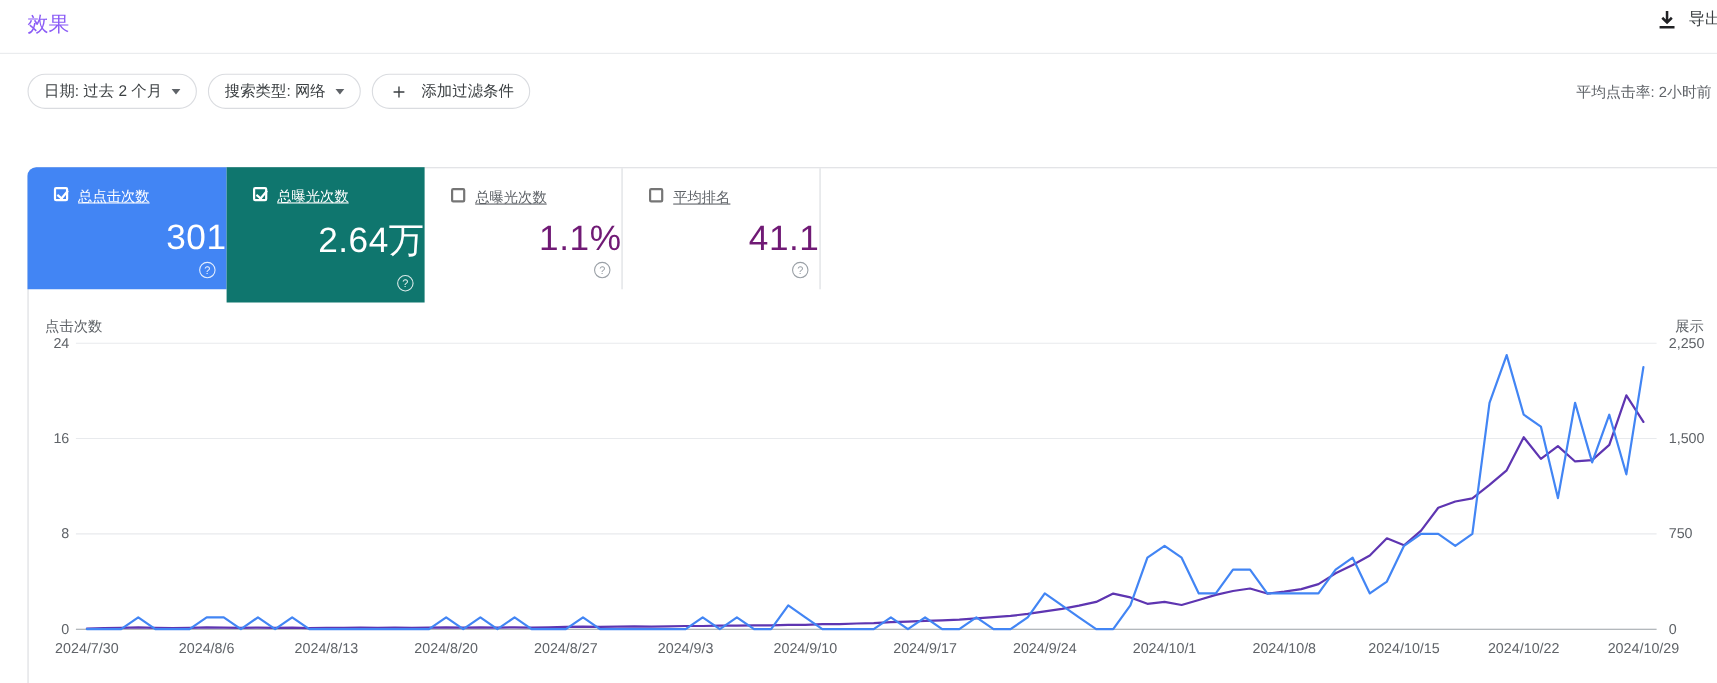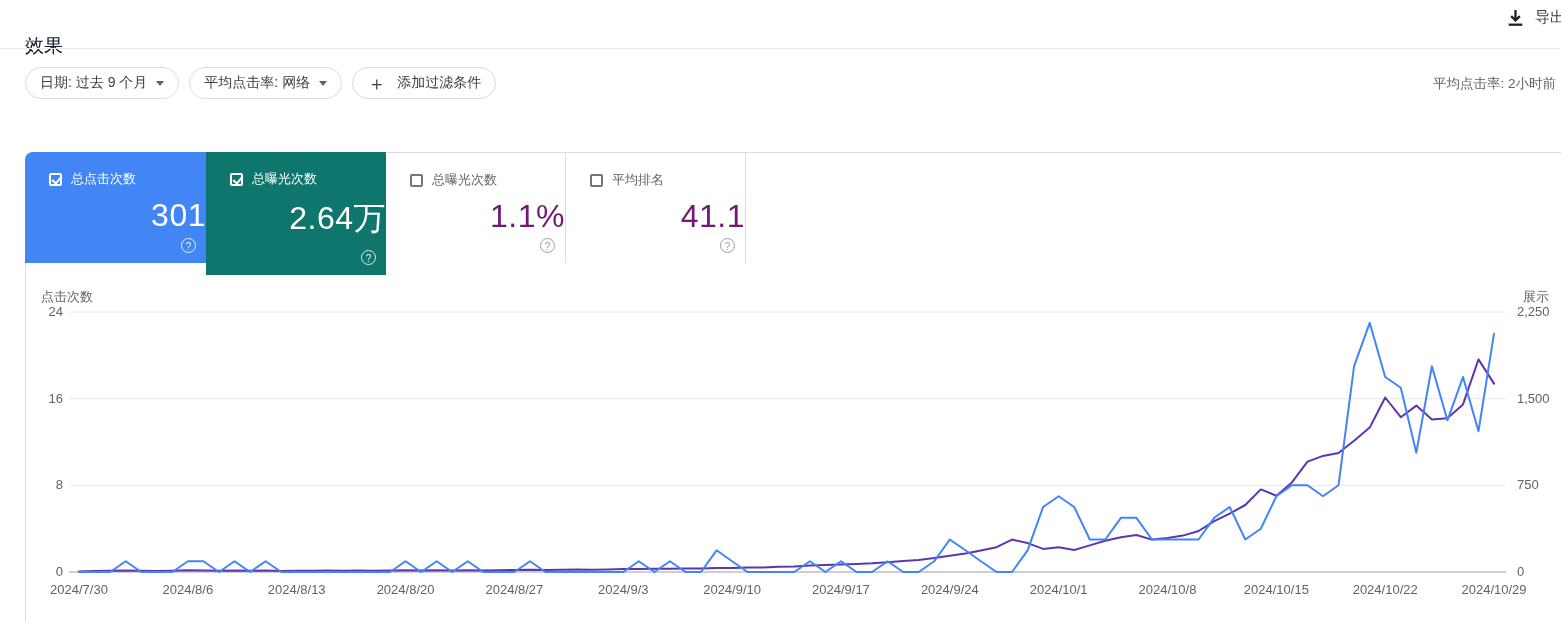--- a/index.html
+++ b/index.html
@@ -1,21 +1,21 @@
 <!DOCTYPE html>
 <html><head>
 <meta charset="utf-8">
 <style>
   * { margin:0; padding:0; box-sizing:border-box; }
   html,body { width:1561px; height:621px; overflow:hidden; background:#fff;
     font-family:"Liberation Sans","DejaVu Sans",sans-serif; color:#202124; }
   body { position:relative; }
 
   
-  .page-title { position:absolute; left:25px; top:9px; font-size:19px; font-weight:400; color:#0f172a;margin-top:24px; }
+  .page-title { position:absolute; left:25px; top:9px; font-size:19px; font-weight:400; color:#8b5cf6; }
   .export-btn { position:absolute; left:1506px; top:8px; display:flex; align-items:center; gap:10px;
     font-size:15px; color:#3c4043; cursor:pointer; white-space:nowrap; }
   .export-btn svg { display:block; }
   .header-divider { position:absolute; left:0; top:48px; width:1561px; height:1px; background:#e8eaed; }
 
   
   .filter-row { position:absolute; left:25px; top:67px; display:flex; gap:10px; }
   .chip { display:inline-flex; align-items:center; gap:9px; height:32px; padding:0 14px;
     border:1px solid #dadce0; border-radius:16px; font-size:14px; color:#3c4043; background:#fff; cursor:pointer; white-space:nowrap; }
   .caret { width:0; height:0; border-left:4.5px solid transparent; border-right:4.5px solid transparent;
@@ -26,21 +26,21 @@
   
   .panel { position:absolute; left:25px; top:152px; width:1540px; height:470px;
     background:#fff; border:1px solid #dadce0; border-radius:8px 0 0 0; }
 
   
   .cards { display:flex; height:110px; }
   .card { width:180px; height:110px; position:relative; padding:18px 0 0 24px; cursor:pointer; }
   .card.blue { background:#4285f4; color:#fff; border-radius:8px 0 0 0; margin:-1px 0 0 -1px; width:181px; height:111px; }
   .card.purple { background:#0f766e; color:#fff; margin-top:-1px; height:123px; }
   .card.plain { color:#5f6368; border-right:1px solid #dadce0; }
-  .card-top { display:flex; align-items:center; gap:9px; font-size:13px; }
+  .card-top { display:flex; align-items:flex-start; gap:9px; font-size:13px;text-decoration:underline; }
   .cb { width:13px; height:13px; border:2px solid #fff; border-radius:2px; position:relative; flex:0 0 auto; }
   .card.plain .cb { border-color:#757575; }
   .cb.checked::after { content:""; position:absolute; left:2.5px; top:-1px; width:4px; height:8px;
     border-right:2px solid #fff; border-bottom:2px solid #fff; transform:rotate(40deg); }
   .card-value { margin-top:9px; font-size:32px; letter-spacing:.5px;text-align:right; }
   .card.plain .card-value { color:#701a75; }
   .help { position:absolute; right:10px; bottom:10px; width:15px; height:15px; border-radius:50%;
     border:1.5px solid rgba(255,255,255,.85); color:rgba(255,255,255,.9); font-size:10px; line-height:15px;
     text-align:center; cursor:pointer; }
   .card.plain .help { border-color:#9aa0a6; color:#9aa0a6; }
@@ -60,25 +60,25 @@
       <path d="M7 1.5 V9 M3.8 6 L7 9.2 L10.2 6" stroke="#202124" stroke-width="1.7" fill="none"></path>
       <path d="M2 12.3 H12" stroke="#202124" stroke-width="1.7"></path>
     </svg>
   </span>
   <span>导出</span>
 </div>
 <div class="header-divider"></div>
 
 <div class="filter-row">
   <div class="chip">
-    <span>日期: 过去 9 个月</span>
+    <span>日期: 过去 2 个月</span>
     <span class="caret"></span>
   </div>
   <div class="chip">
-    <span>平均点击率: 网络</span>
+    <span>搜索类型: 网络</span>
     <span class="caret"></span>
   </div>
   <div class="chip">
     <span class="plus">＋</span>
     <span>添加过滤条件</span>
   </div>
 </div>
 <div class="last-updated">平均点击率: 2小时前</div>
 
 <div class="panel">

